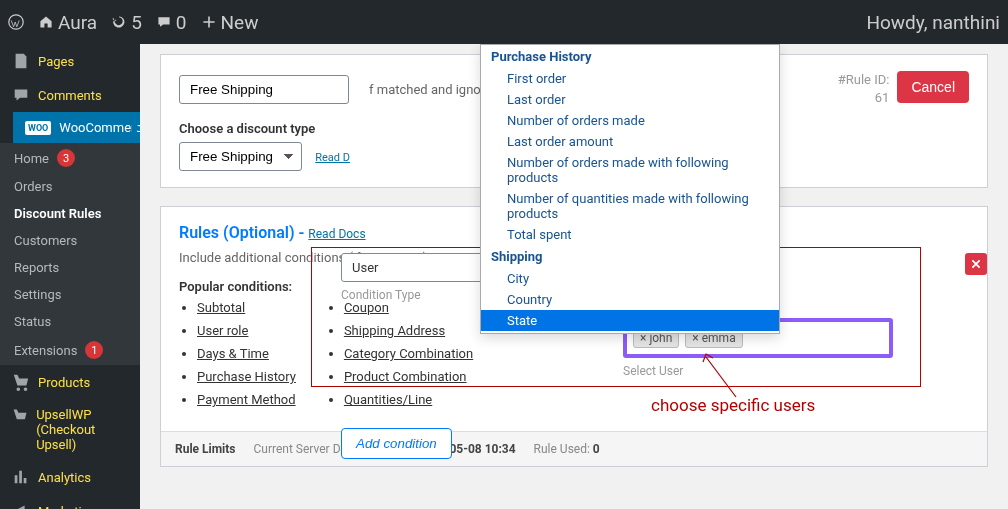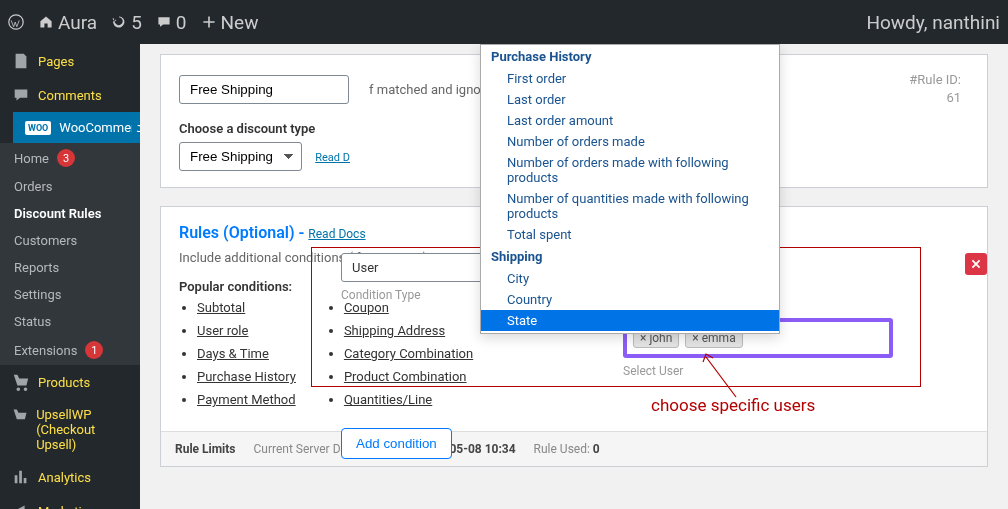--- a/index.html
+++ b/index.html
@@ -54,21 +54,21 @@
   .cond-select.wide { width: 270px; }
   .cond-select.small { width: 90px; }
   .cond-select svg { width: 12px; height: 12px; fill: #555; }
   .cond-label { color: #999; font-size: 12px; margin-top: 6px; }
 
   .user-tags { border: 4px solid #8b5cf6; background: #fff; padding: 6px; display: flex; gap: 6px; width: 270px; border-radius: 3px; }
   .tag { background: #e4e4e4; border: 1px solid #bbb; border-radius: 3px; padding: 2px 6px; font-size: 12px; color: #555; }
 
   .remove-btn { background: #dc3545; color: #fff; width: 22px; height: 22px; border-radius: 3px; display: flex; align-items: center; justify-content: center; cursor: pointer; margin-left: auto; }
 
-  .addcond { border: 1px solid #007bff; color: #007bff; background: #fff; padding: 7px 14px; border-radius: 4px; cursor: pointer; margin-top: 18px; }
+  .addcond { border: 1px solid #007bff; color: #007bff; background: #fff; padding: 7px 14px; border-radius: 4px; cursor: pointer; margin-top: 18px; font-style: italic; }
 
   .limits { background: #f5f5f5; border-top: 1px solid #ddd; padding: 10px 14px; margin: 16px -18px -16px; font-size: 12px; color: #888; display: flex; gap: 18px; }
   .limits b { color: #444; }
 
   
   .dropdown { position: absolute; top: 0; left: 340px; width: 300px; background: #fff; border: 1px solid #aaa; box-shadow: 0 4px 12px rgba(0,0,0,.15); z-index: 50; max-height: 290px; overflow-y: auto; }
   .dropdown::-webkit-scrollbar { width: 10px; }
   .dropdown::-webkit-scrollbar-thumb { background: #bbb; }
   .dropdown .group { color: #1a5490; font-weight: 700; padding: 4px 10px; }
   .dropdown .opt { color: #1a5490; padding: 3px 10px 3px 26px; cursor: pointer; }
@@ -189,42 +189,43 @@
       </div>
 
   </div>
 
   <div class="content">
 
     <div class="dropdown" id="dd">
         <div class="group">Purchase History</div>
         <div class="opt">First order</div>
         <div class="opt">Last order</div>
+        <div class="opt">Number of orders made</div>
         <div class="opt">Last order amount</div>
-        <div class="opt">Number of orders made</div>
         <div class="opt">Number of orders made with following products</div>
         <div class="opt">Number of quantities made with following products</div>
         <div class="opt">Total spent</div>
         <div class="group">Shipping</div>
         <div class="opt">City</div>
         <div class="opt">Country</div>
         <div class="opt hilite">State</div>
         <div class="opt">Zipcode</div>
       </div>
     <div class="redline" style="left:430px;top:214px;height:76px"></div>
 
     <div class="card">
       <div class="row1">
         <input class="rule-name" value="Free Shipping" style="">
         <span style="color:#666">f matched and ignore</span>
         <div class="right">
           <div class="ruleid">
             <span>#Rule ID:</span><br><span>61</span>
           </div>
           <div class="btns">
+            <button class="btn btn-cancel">Cancel</button>
           </div>
         </div>
       </div>
       <div style="margin-top:14px">
         <span class="label">Choose a discount type</span>
         <select class="dtype"><option>Free Shipping</option></select>
         <span class="readdocs">Read D</span>
       </div>
     </div>
 

